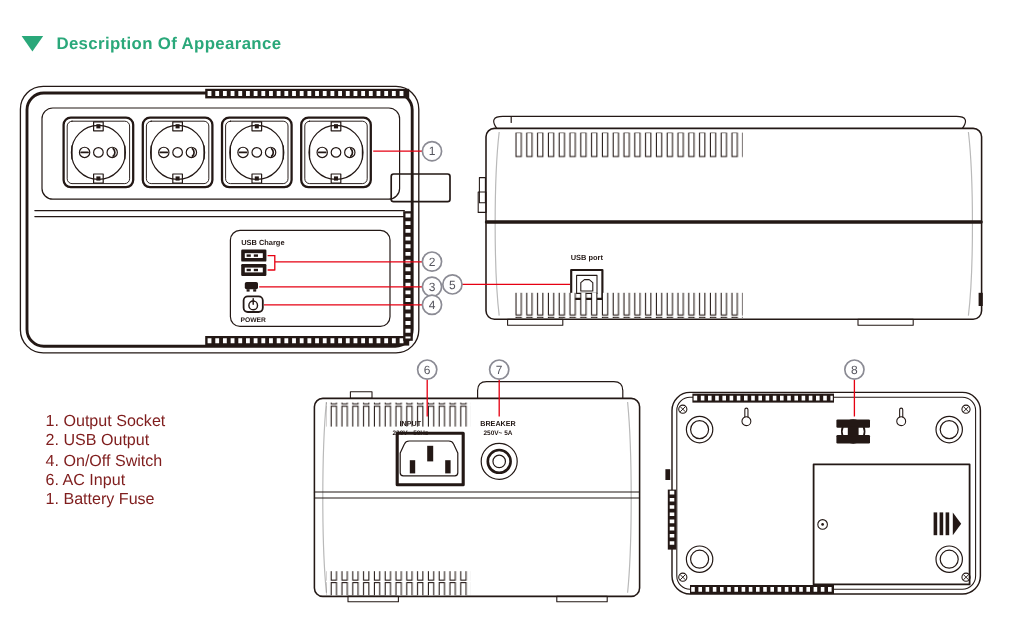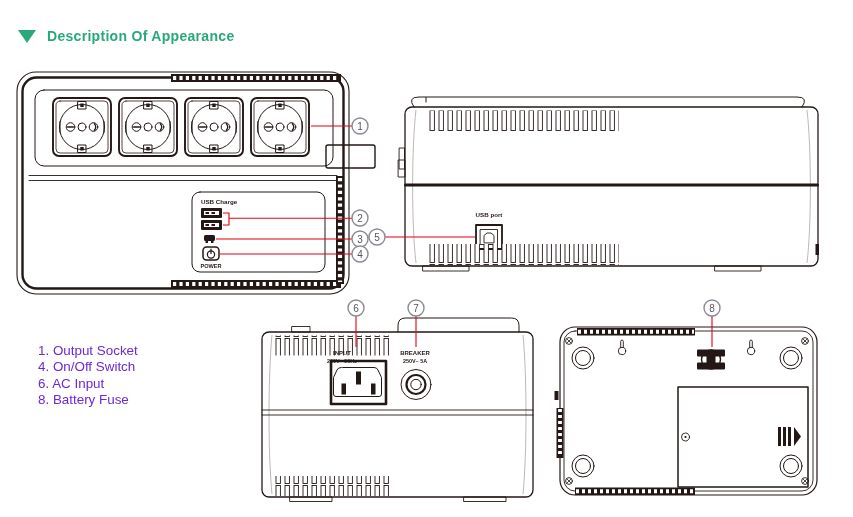--- a/index.html
+++ b/index.html
@@ -5,21 +5,21 @@
   html,body{margin:0;padding:0;background:#fff;}
   body{width:853px;height:517px;position:relative;overflow:hidden;
        font-family:"Liberation Sans",sans-serif;}
   .abs{position:absolute;}
   
   .title-row{position:absolute;left:18px;top:28px;display:flex;align-items:center;gap:11px;}
   .tri{width:0;height:0;border-left:9px solid transparent;border-right:9px solid transparent;
        border-top:13px solid #2aa87a;}
   .title-text{font-size:14px;font-weight:bold;color:#2aa87a;letter-spacing:.3px;}
   
-  .legend{position:absolute;left:38px;top:343px;color:#6d28d9;font-size:13.4px;line-height:16.3px;}
+  .legend{position:absolute;left:38px;top:343px;color:#7f1d1d;font-size:13.4px;line-height:16.3px;}
   
   .ln{fill:none;stroke:#231815;stroke-linecap:round;stroke-linejoin:round;}
   .fil{fill:#231815;stroke:none;}
   .gray{fill:none;stroke:#b9b9b9;stroke-width:1;}
   .red{stroke:#e60012;stroke-width:1.1;fill:none;}
   .co{fill:#fff;stroke:#8b8b94;stroke-width:1.4;}
   .cot{fill:#55555e;font-size:10px;text-anchor:middle;font-family:"Liberation Sans",sans-serif;}
   .lbl{fill:#231815;font-weight:bold;font-family:"Liberation Sans",sans-serif;}
 </style>
 </head>
@@ -277,16 +277,17 @@
 
   <path class="red" d="M158,20 V51"></path>
   <g>
     <circle class="co" cx="158" cy="12" r="8"></circle>
       <text class="cot" x="158" y="15.5">8</text>
     </g>
 </svg>
 
 <div class="legend">
   <div>1. Output Socket</div>
+  <div>2. USB Output</div>
   <div>4. On/Off Switch</div>
   <div>6. AC Input</div>
-  <div>8. Battery Fuse</div>
+  <div>1. Battery Fuse</div>
 </div>
 
 </body></html>

